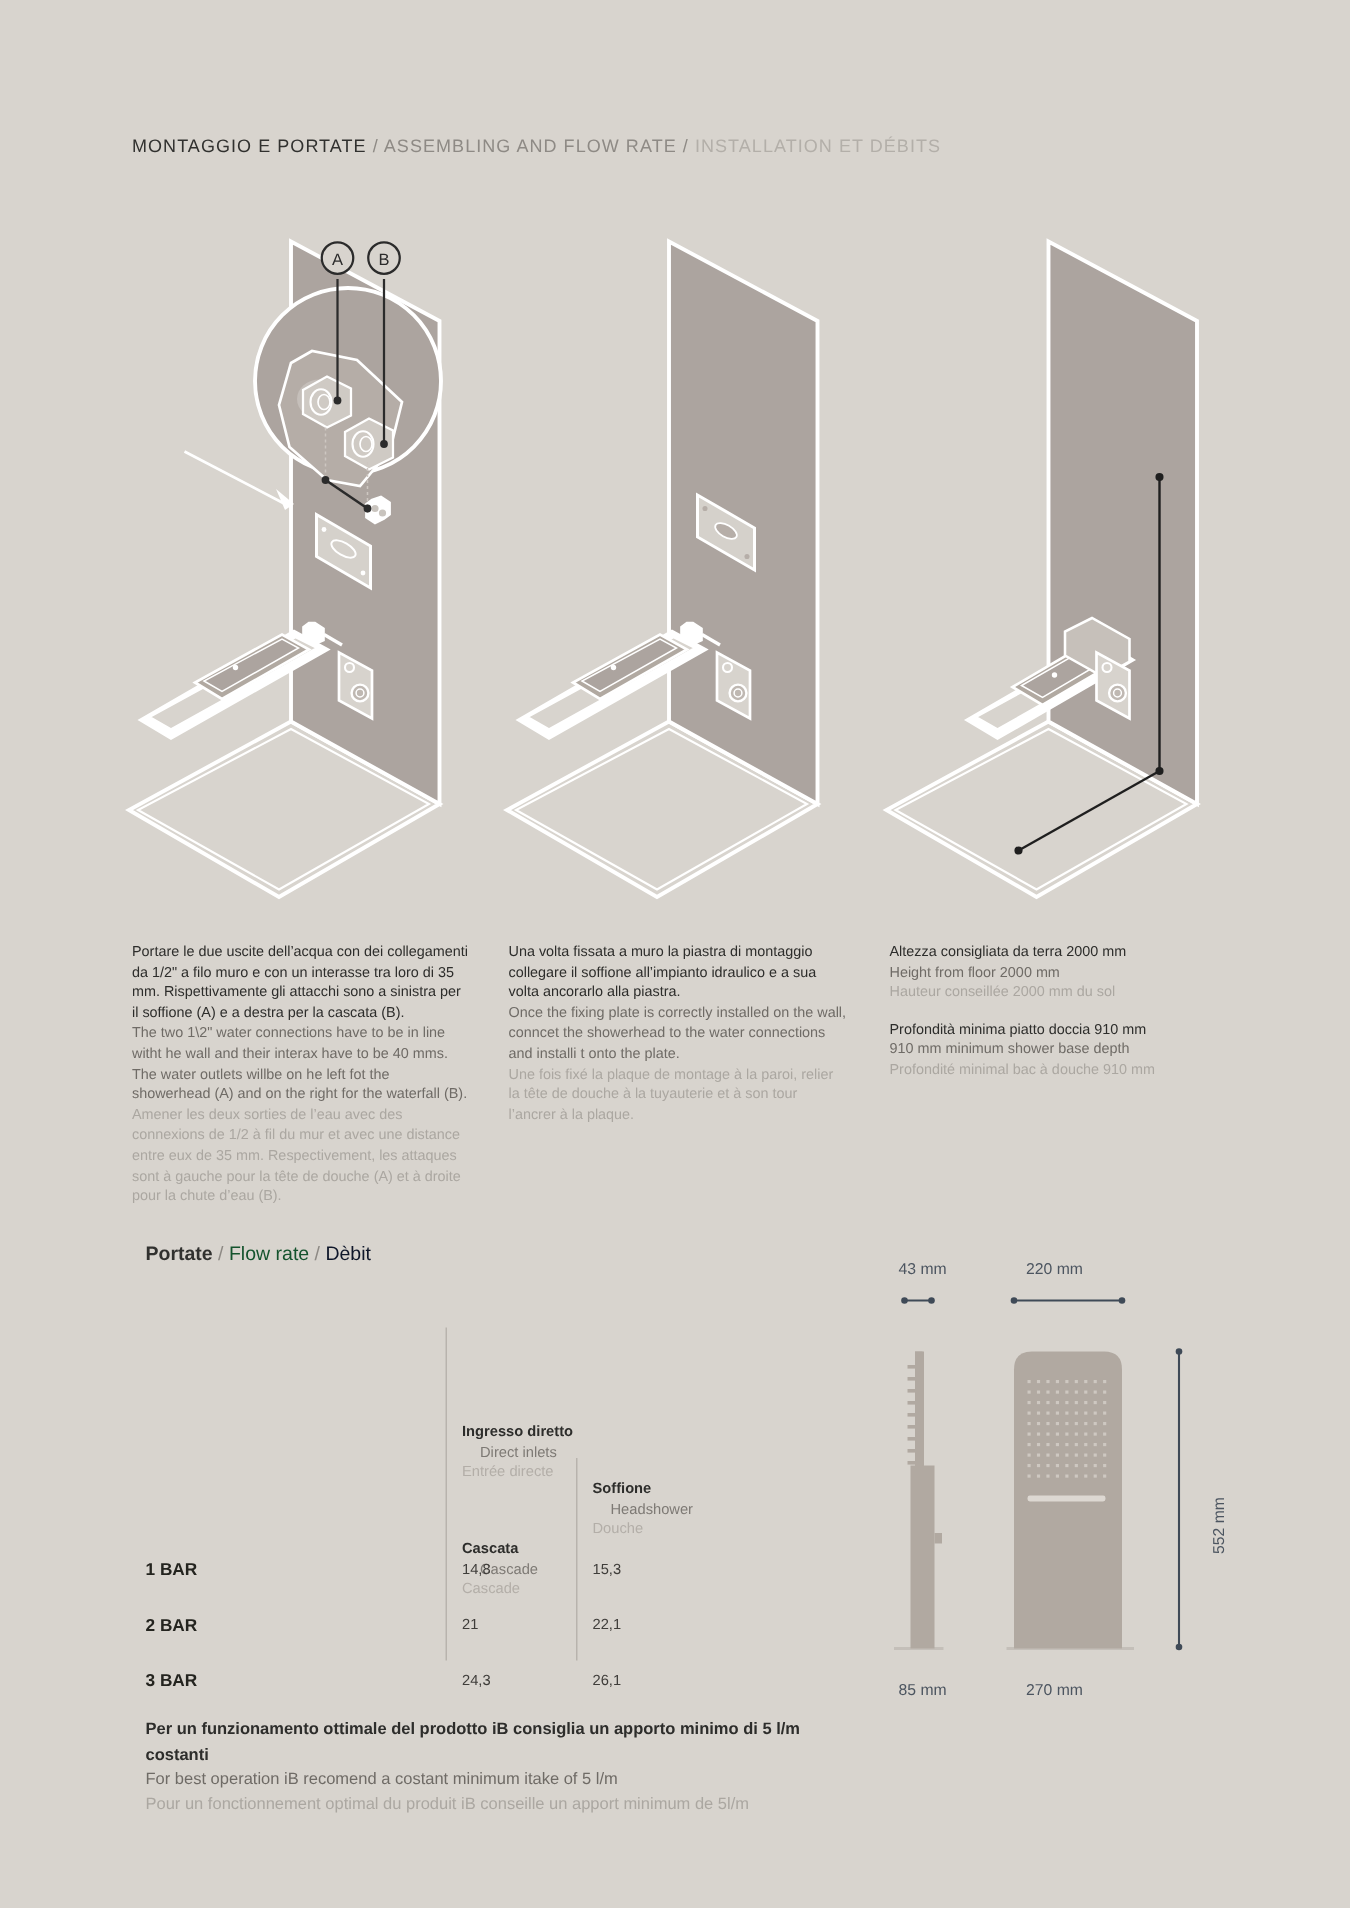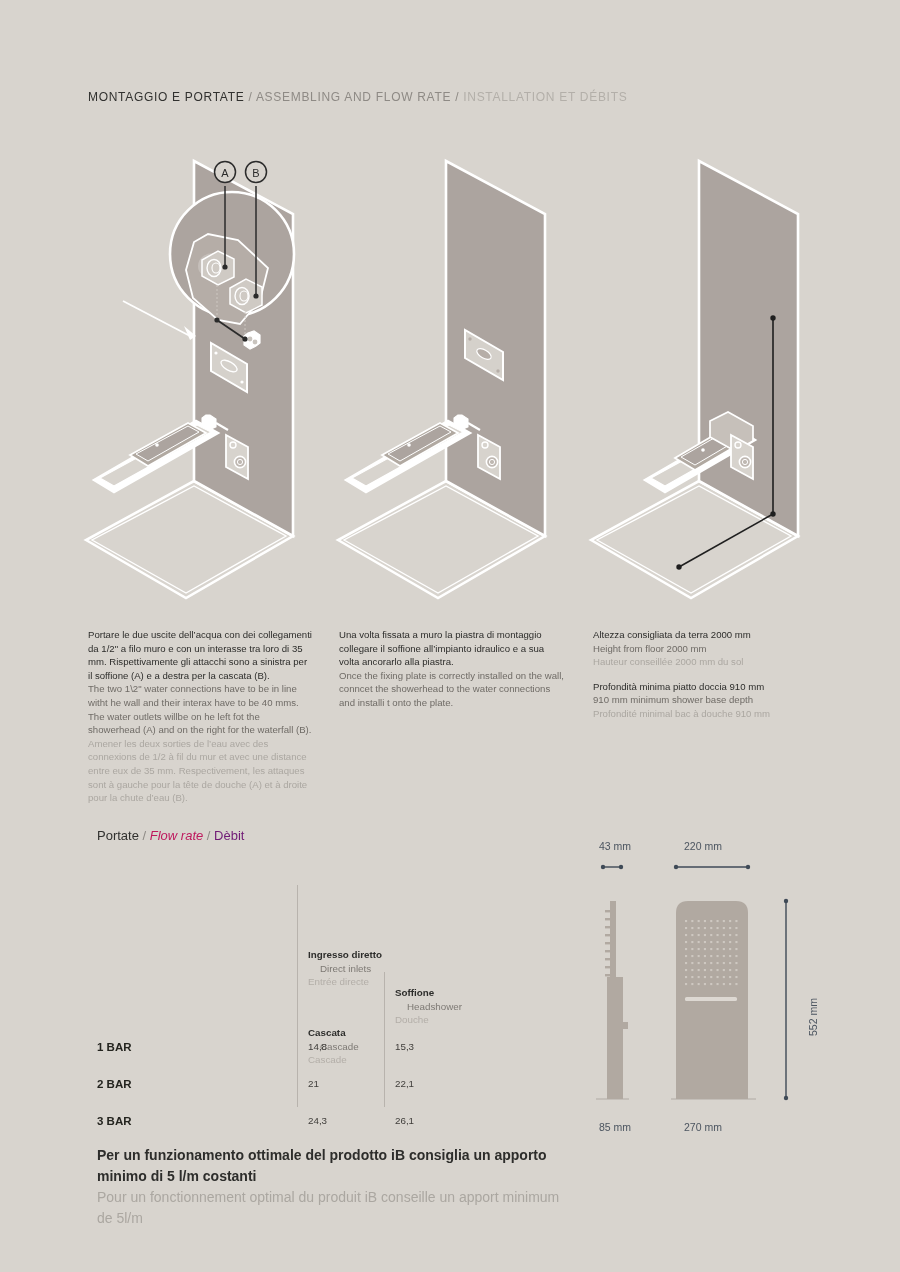--- a/index.html
+++ b/index.html
@@ -50,24 +50,24 @@
   .txtcol p.en { color: #6f6b66; }
   .txtcol p.fr { color: #aba7a1; }
   .txtcol .blk + .blk { margin-top: 11px; }
 
   
   #flow-heading {
     position: absolute;
     left: 97px; top: 828px;
     font-size: 13px;
   }
-  #flow-heading .t-it  { color: #31312f; font-weight: normal; }
+  #flow-heading .t-it  { color: #31312f; font-weight: bold; }
   #flow-heading .t-sep { color: #8e8a85; }
-  #flow-heading .t-en  { color: #be185d; font-style: italic; }
-  #flow-heading .t-fr  { color: #701a75; }
+  #flow-heading .t-en  { color: #14532d; }
+  #flow-heading .t-fr  { color: #0f172a; }
 
   #flow-table {
     position: absolute;
     left: 97px; top: 860px;
     width: 420px; height: 250px;
   }
   .v-rule {
     position: absolute;
     width: 1px;
     background: #b8b3ad;
@@ -108,21 +108,21 @@
   .rw0 { top: 181px; }
   .rw1 { top: 218px; }
   .rw2 { top: 255px; }
 
   
   #footnote {
     position: absolute;
     left: 97px; top: 1145px;
     width: 470px;
   }
-  #footnote p { font-size: 14px; line-height: 1.5; }
+  #footnote p { font-size: 11px; line-height: 1.5; }
   #footnote p.it { font-weight: bold; color: #2d2d2b; }
   #footnote p.en { color: #6f6b66; }
   #footnote p.fr { color: #aba7a1; }
 
   
   #dims {
     position: absolute;
     left: 583px; top: 840px;
     width: 240px; height: 305px;
   }
@@ -309,20 +309,21 @@
     <p class="it">Portare le due uscite dell’acqua con dei collegamenti da 1/2" a filo muro e con un interasse tra loro di 35 mm. Rispettivamente gli attacchi sono a sinistra per il soffione (A) e a destra per la cascata (B).</p>
     <p class="en">The two 1\2" water connections have to be in line witht he wall and their interax have to be 40 mms. The water outlets willbe on he left fot the showerhead (A) and on the right for the waterfall (B).</p>
     <p class="fr">Amener les deux sorties de l’eau avec des connexions de 1/2 à fil du mur et avec une distance entre eux de 35 mm. Respectivement, les attaques sont à gauche pour la tête de douche (A) et à droite pour la chute d’eau (B).</p>
   </div>
 </div>
 
 <div class="txtcol c2">
   <div class="blk">
     <p class="it">Una volta fissata a muro la piastra di montaggio collegare il soffione all’impianto idraulico e a sua volta ancorarlo alla piastra.</p>
     <p class="en">Once the fixing plate is correctly installed on the wall, conncet the showerhead to the water connections and installi t onto the plate.</p>
+    <p class="fr">Une fois fixé la plaque de montage à la paroi, relier la tête de douche à la tuyauterie et à son tour l’ancrer à la plaque.</p>
   </div>
 </div>
 
 <div class="txtcol c3">
   <div class="blk">
     <p class="it">Altezza consigliata da terra 2000 mm</p>
     <p class="en">Height from floor 2000 mm</p>
     <p class="fr">Hauteur conseillée 2000 mm du sol</p>
   </div>
   <div class="blk">
@@ -366,20 +367,21 @@
   <div class="cell v1 rw1">21</div>
   <div class="cell v2 rw1">22,1</div>
 
   <div class="row-label rw2">3 BAR</div>
   <div class="cell v1 rw2">24,3</div>
   <div class="cell v2 rw2">26,1</div>
 </div>
 
 <div id="footnote">
   <p class="it">Per un funzionamento ottimale del prodotto iB consiglia un apporto minimo di 5 l/m costanti</p>
+  <p class="en">For best operation iB recomend a costant minimum itake of 5 l/m</p>
   <p class="fr">Pour un fonctionnement optimal du produit iB conseille un apport minimum de 5l/m</p>
 </div>
 
 <div id="dims">
   <svg width="240" height="305" viewBox="0 0 240 305">
 
     <g>
       <line x1="20" y1="27" x2="38" y2="27" stroke="#3f4a57" stroke-width="1.4"></line>
       <circle cx="20" cy="27" r="2.2" fill="#3f4a57"></circle>
       <circle cx="38" cy="27" r="2.2" fill="#3f4a57"></circle>

